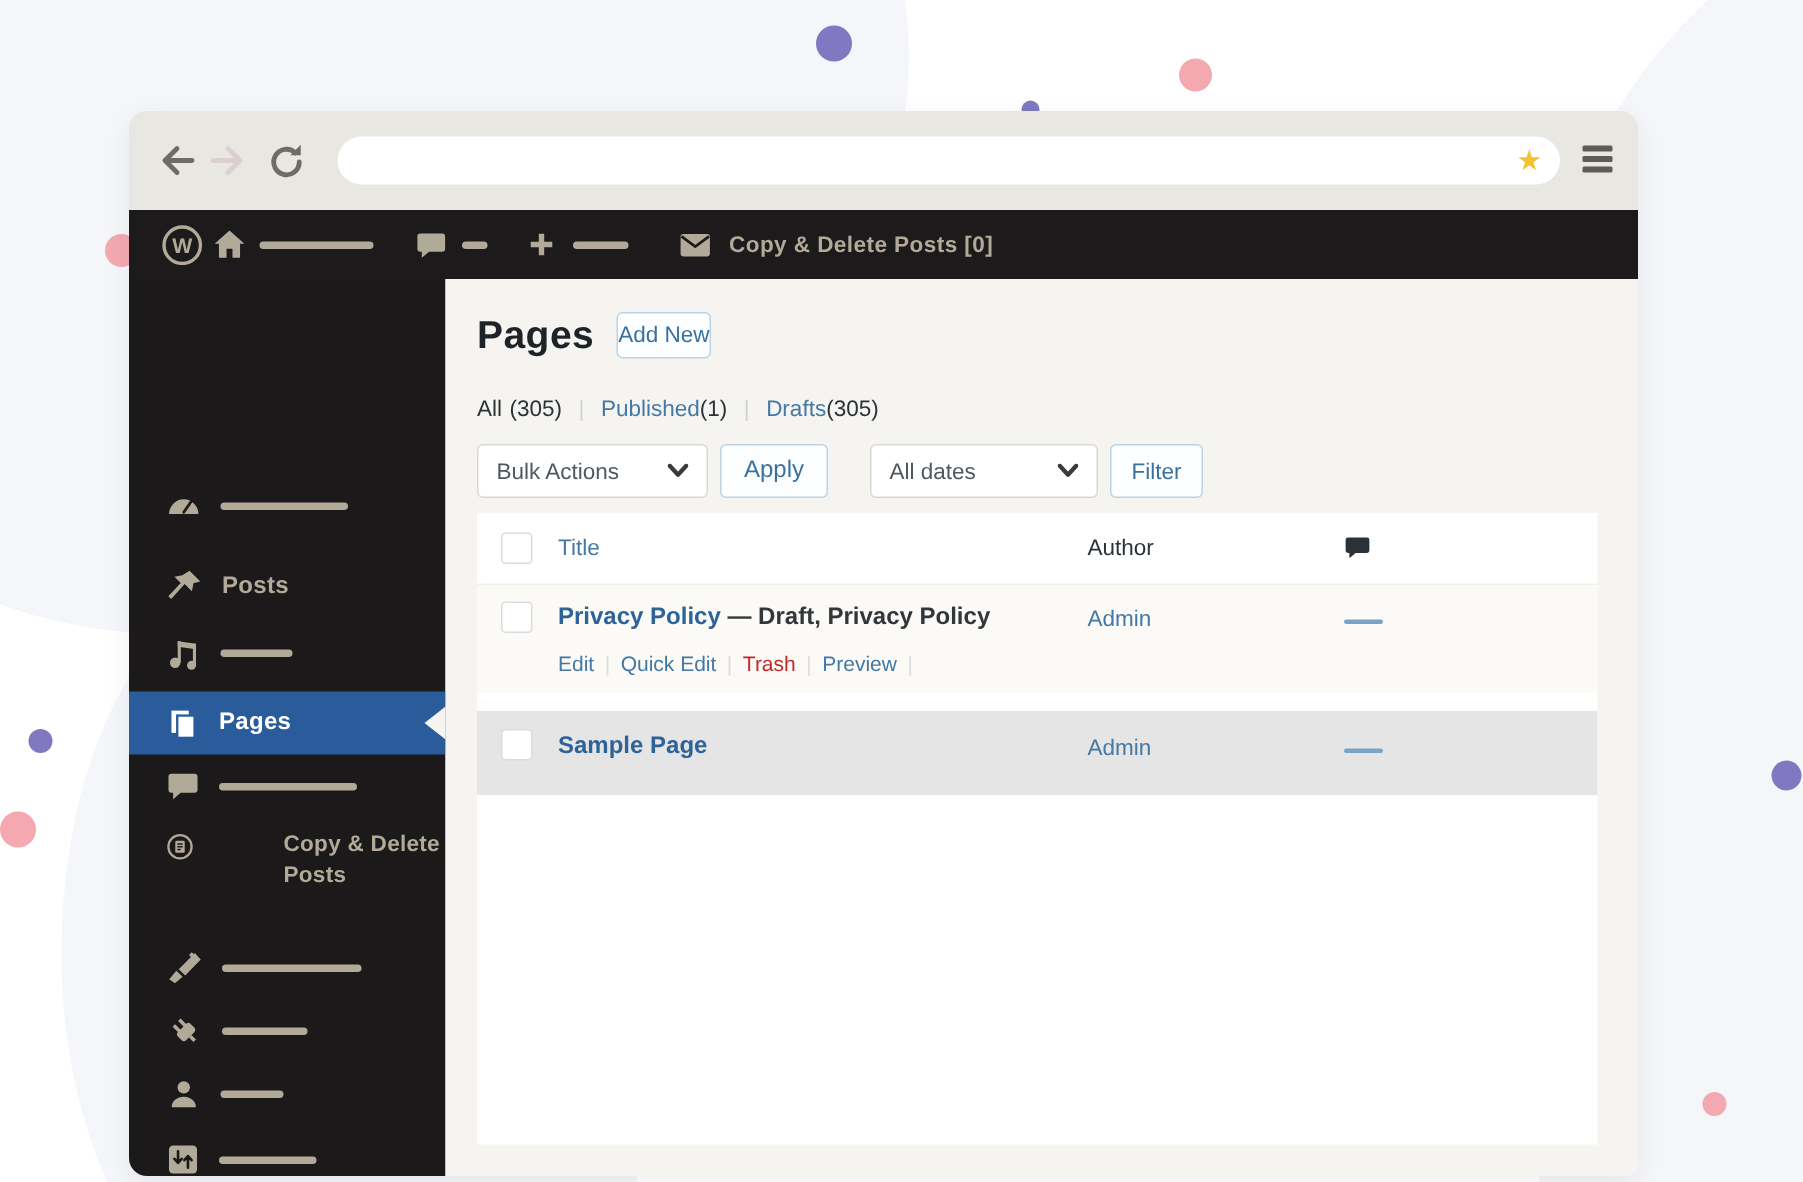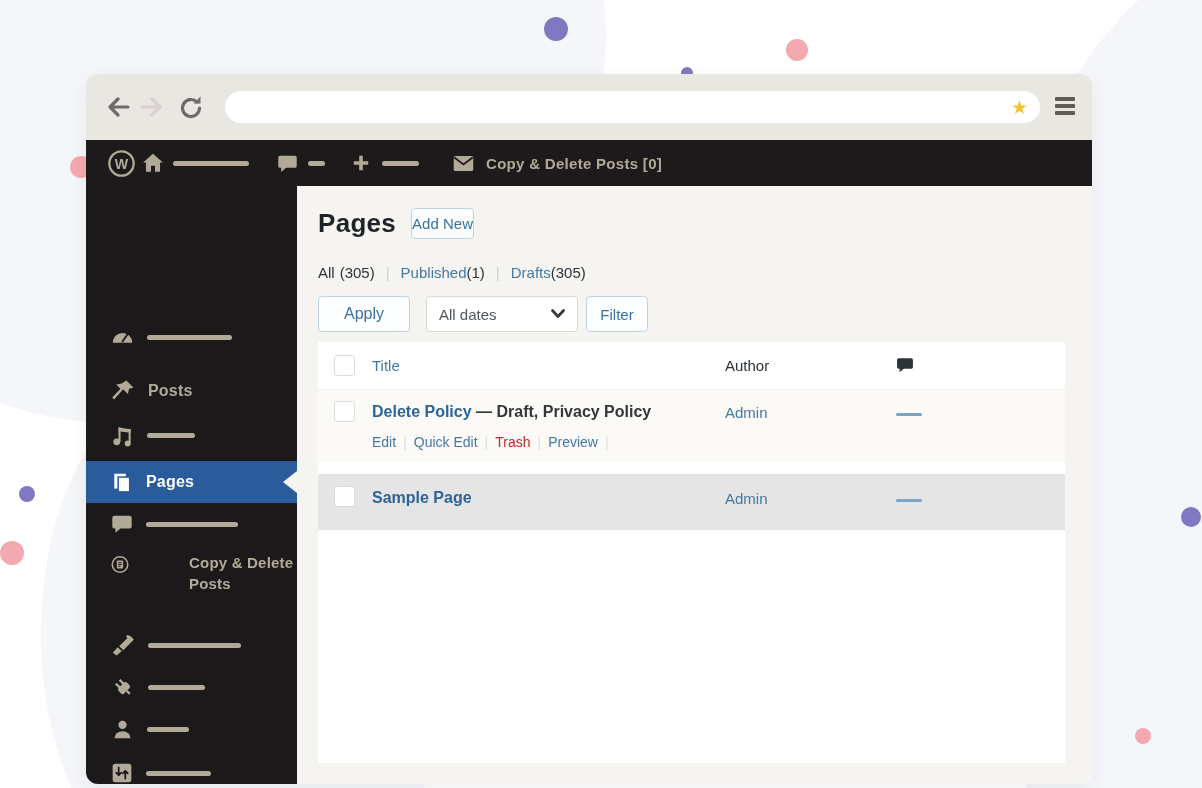--- a/index.html
+++ b/index.html
@@ -71,21 +71,21 @@
   .filters .lnk { color:#4478a5; cursor:pointer;margin-top:48px; }
   .filters .cnt { color:#2c3338; }
   .filters .sep { color:#cfd0d3; margin:0 11px; }
   .sp { margin-left:5px; }
   .controls { position:absolute; left:21px; top:110px; display:flex; align-items:center; }
   .select { height:36px; background:#ffffff; border:1px solid #d9d9d4; border-radius:4px;
     display:flex; align-items:center; justify-content:space-between; padding:0 12px; color:#50575e;
     font-size:15px; cursor:pointer; }
   .sel1 { width:154px; margin-right:8px; }
   .sel2 { width:152px; margin-right:8px; }
-  .btn-apply { width:92px; height:36px; margin-right:16px; font-size:16px; }
+  .btn-apply { width:72px; height:36px; margin-right:28px; font-size:16px; }
   .btn-filter { width:62px; height:36px; font-size:15px; }
 
   
   .table { position:absolute; left:21px; top:156px; width:747px; height:421px; background:#ffffff; }
   .thead { position:absolute; left:0; top:0; width:100%; height:48px; border-bottom:1px solid #f0f0ee; }
   .checkbox { position:absolute; width:21px; height:21px; background:#ffffff; border:1.5px solid #dcdcde;
     border-radius:3px; cursor:pointer; }
   .col-title { position:absolute; left:54px; }
   .col-author { position:absolute; left:407px; }
   .col-comments { position:absolute; left:578px; }
@@ -296,20 +296,26 @@
         <span>
           <span class="lnk">Published</span><span class="cnt">(1)</span>
         </span>
         <span class="sep">|</span>
         <span>
           <span class="lnk">Drafts</span><span class="cnt">(305)</span>
         </span>
       </div>
 
       <div class="controls">
+        <div class="select sel1">
+          <span>Bulk Actions</span>
+          <svg width="14" height="10" viewBox="0 0 14 10">
+              <path d="M1.5 1.5L7 7.5l5.5-6" stroke="#3a3a3a" stroke-width="2.8" fill="none" stroke-linecap="round" stroke-linejoin="round"></path>
+            </svg>
+        </div>
         <button class="btn btn-apply">Apply</button>
         <div class="select sel2">
           <span>All dates</span>
           <svg width="14" height="10" viewBox="0 0 14 10">
               <path d="M1.5 1.5L7 7.5l5.5-6" stroke="#3a3a3a" stroke-width="2.8" fill="none" stroke-linecap="round" stroke-linejoin="round"></path>
             </svg>
         </div>
         <button class="btn btn-filter">Filter</button>
       </div>
 
@@ -322,21 +328,21 @@
           <span class="col-comments" style="position:absolute; top:14px;">
             <svg width="18" height="18" viewBox="0 0 20 20">
                 <path d="M3 2.5h14a1.8 1.8 0 0 1 1.8 1.8v8a1.8 1.8 0 0 1-1.8 1.8h-8.4L4 18v-3.9H3a1.8 1.8 0 0 1-1.8-1.8v-8A1.8 1.8 0 0 1 3 2.5z" fill="#2c3338"></path>
               </svg>
           </span>
         </div>
 
         <div class="row1">
           <div class="checkbox" style="left:16px; top:11px;"></div>
           <span class="col-title" style="position:absolute; top:13px; white-space:nowrap;">
-            <span class="row-title">Delete Policy</span>
+            <span class="row-title">Privacy Policy</span>
             <span class="row-suffix">— Draft, Privacy Policy</span>
           </span>
           <span class="col-author row-author" style="position:absolute; top:14px;">Admin</span>
           <span class="cdash" style="left:578px; top:23px;"></span>
           <div class="actions">
             <span class="a">Edit</span>
             <span class="sep">|</span>
             <span class="a">Quick Edit</span>
             <span class="sep">|</span>
             <span class="a danger">Trash</span>

